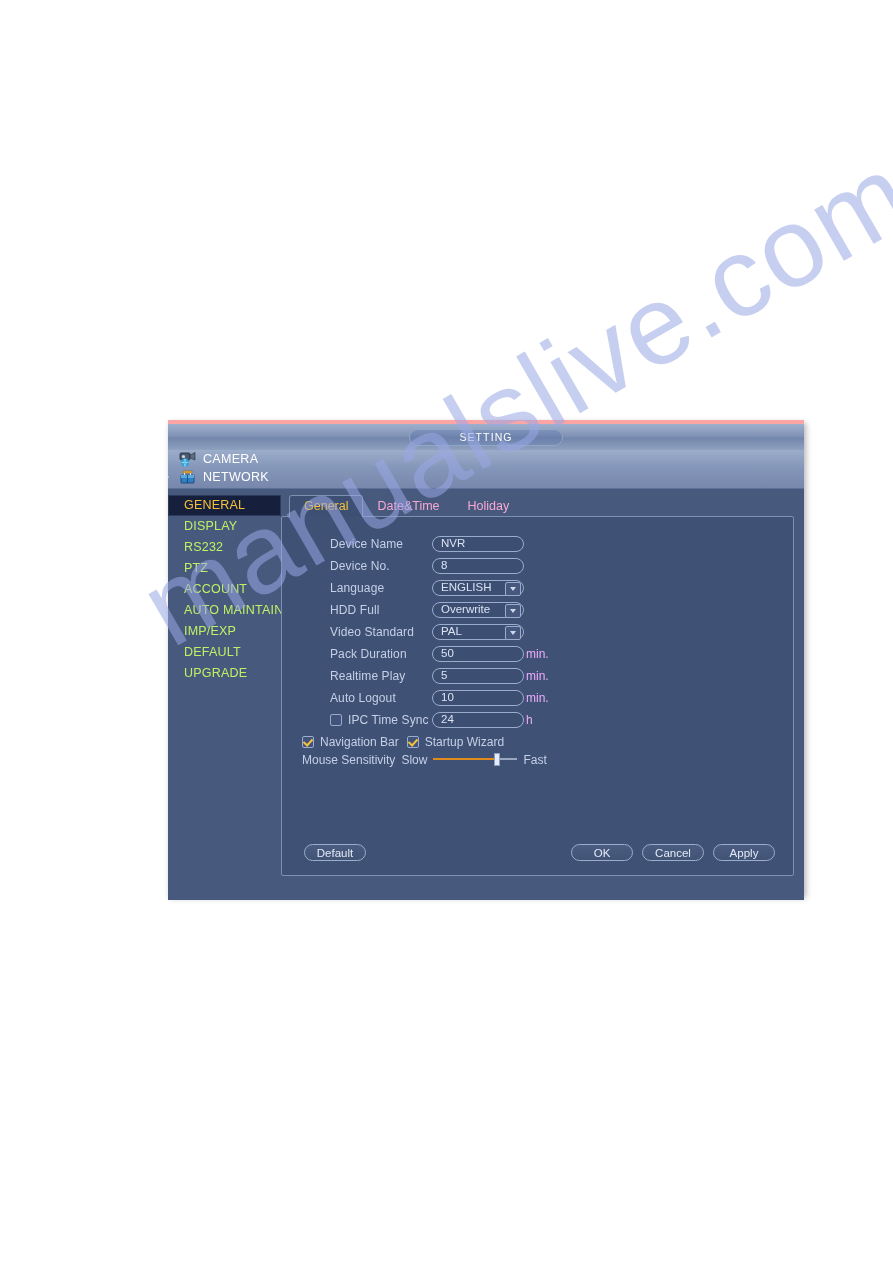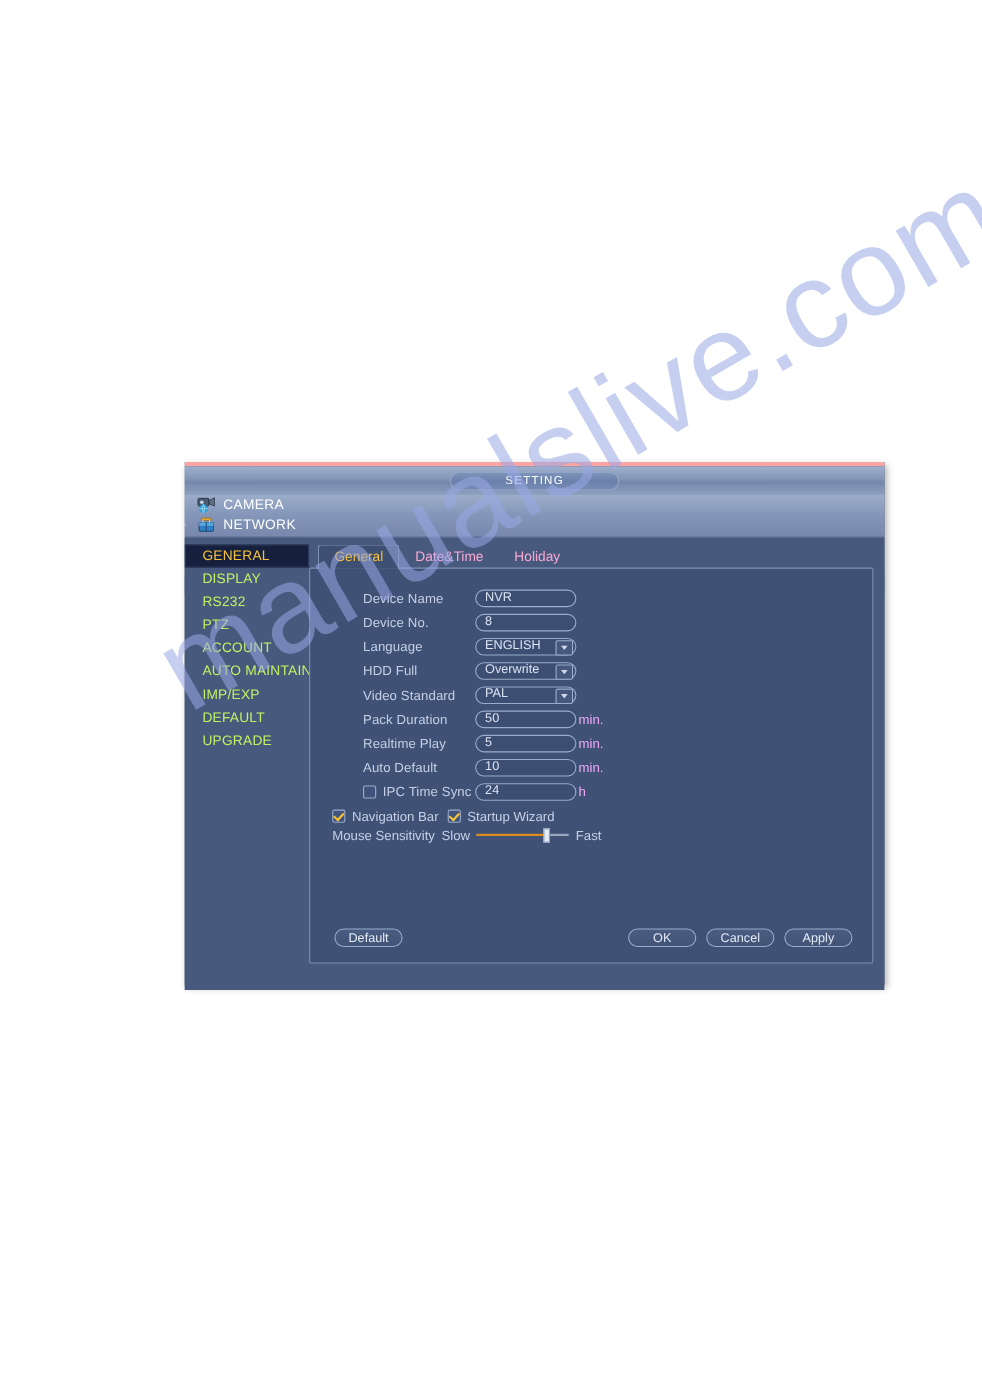--- a/index.html
+++ b/index.html
@@ -522,21 +522,21 @@
 
             <div class="row">
               <div class="lbl">Realtime Play</div>
               <div class="field">
                 <span class="val">5</span>
               </div>
               <span class="unit">min.</span>
             </div>
 
             <div class="row">
-              <div class="lbl">Auto Default</div>
+              <div class="lbl">Auto Logout</div>
               <div class="field">
                 <span class="val">10</span>
               </div>
               <span class="unit">min.</span>
             </div>
 
             <div class="row">
               <div class="lbl" style="display:flex;align-items:center;">
                 <span class="cb"></span>
                 <span class="cb-label">IPC Time Sync</span>

